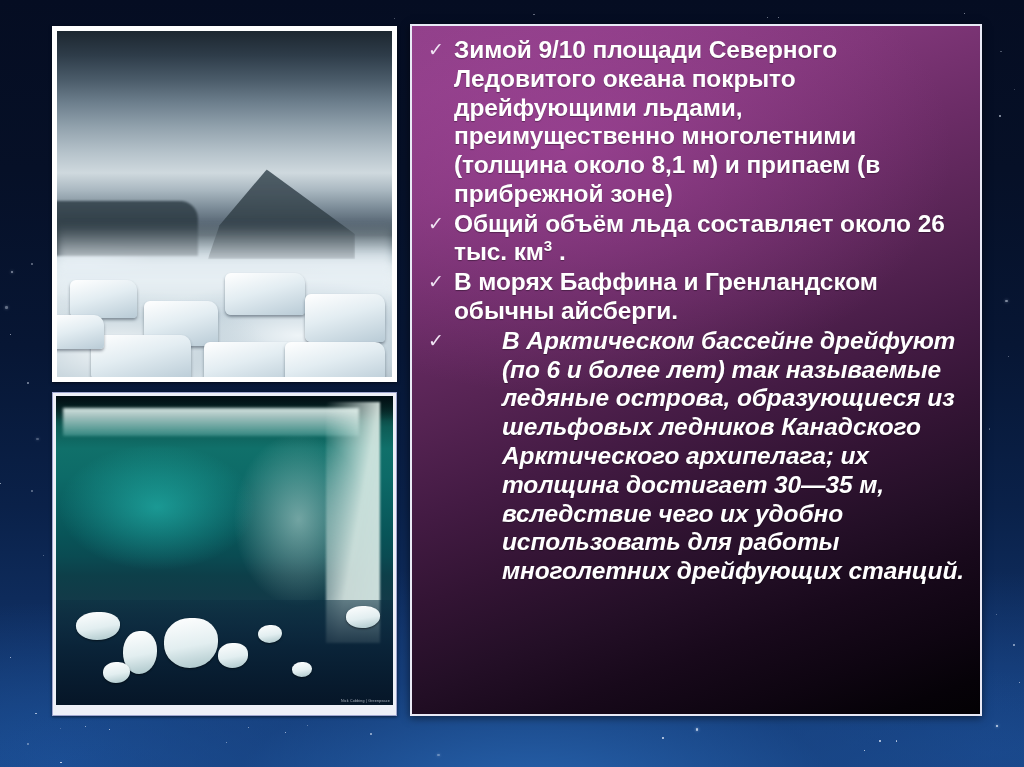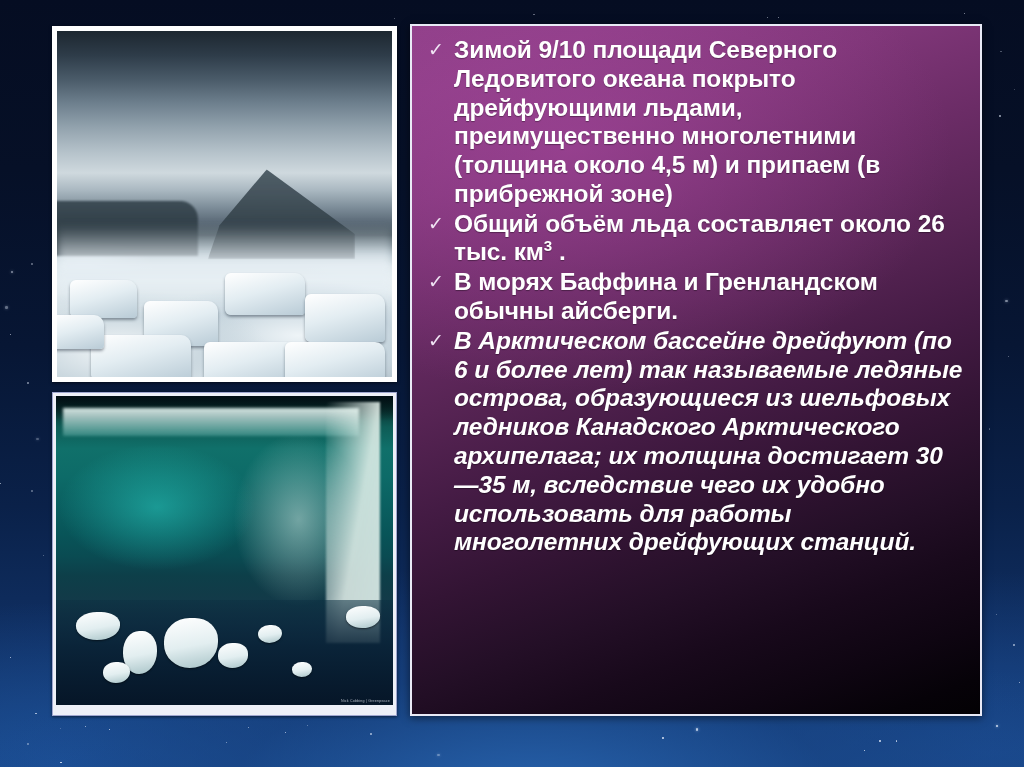--- a/index.html
+++ b/index.html
@@ -173,21 +173,21 @@
   li.bullet .check {
     flex:0 0 auto;
     width:26px;
     font-size:19px;
     line-height:1.48;
     color:#f0e4f4;
     font-weight:normal;
     text-shadow:none;
   }
   li.bullet .btext { flex:1 1 auto; }
-  li.bullet.italic .btext { font-style:italic; }
+  li.bullet.italic .btext { font-style:italic;margin-left:48px; }
   sup.cube { font-size:0.62em; vertical-align:super; line-height:0; font-weight:bold; }
 </style>
 </head>
 <body>
 
 <div id="slide">
 
   <div id="starfield">
       <div class="star" style="left: 1013.2px; top: 644.3px; width: 1.8px; height: 1.8px; opacity: 0.65;"></div>
       <div class="star" style="left: 766.9px; top: 16.5px; width: 1.1px; height: 1.1px; opacity: 0.59;"></div>
@@ -266,21 +266,21 @@
       <div class="floe" style="left:86%;top:68%;width:10%;height:7%;"></div>
       <div class="credit">Nick Cobbing | Greenpeace</div>
     </div>
     <div class="caption-strip"></div>
   </div>
 
   <div id="text-panel">
     <ul id="bullets">
         <li class="bullet">
           <span class="check">✓</span>
-          <span class="btext">Зимой 9/10 площади Северного Ледовитого океана покрыто дрейфующими льдами, преимущественно многолетними (толщина около 4,5 м) и припаем (в прибрежной зоне)</span>
+          <span class="btext">Зимой 9/10 площади Северного Ледовитого океана покрыто дрейфующими льдами, преимущественно многолетними (толщина около 8,1 м) и припаем (в прибрежной зоне)</span>
         </li>
         <li class="bullet">
           <span class="check">✓</span>
           <span class="btext">Общий объём льда составляет около 26 тыс. км<sup class="cube">3</sup> .</span>
         </li>
         <li class="bullet">
           <span class="check">✓</span>
           <span class="btext">В морях Баффина и Гренландском обычны айсберги.</span>
         </li>
         <li class="bullet italic">

